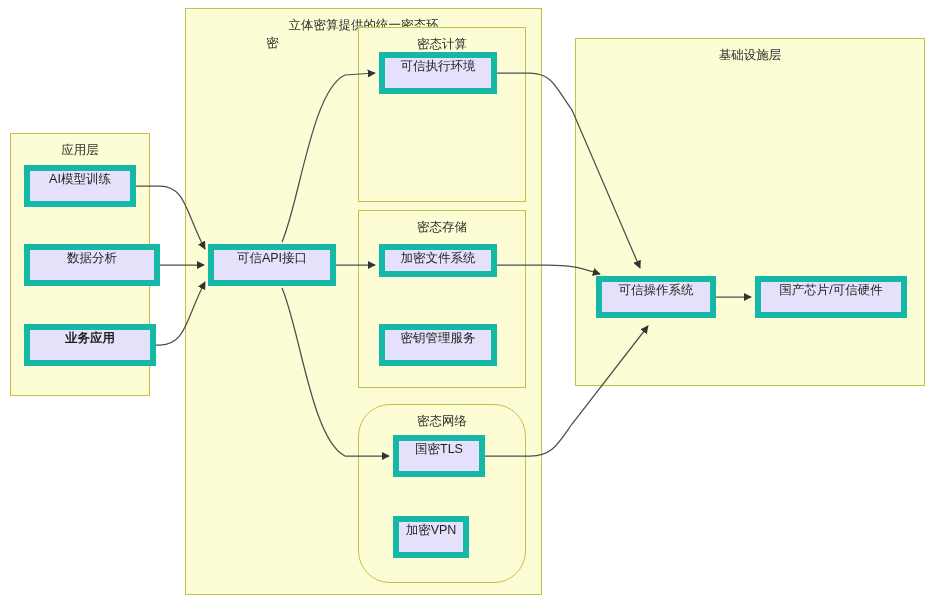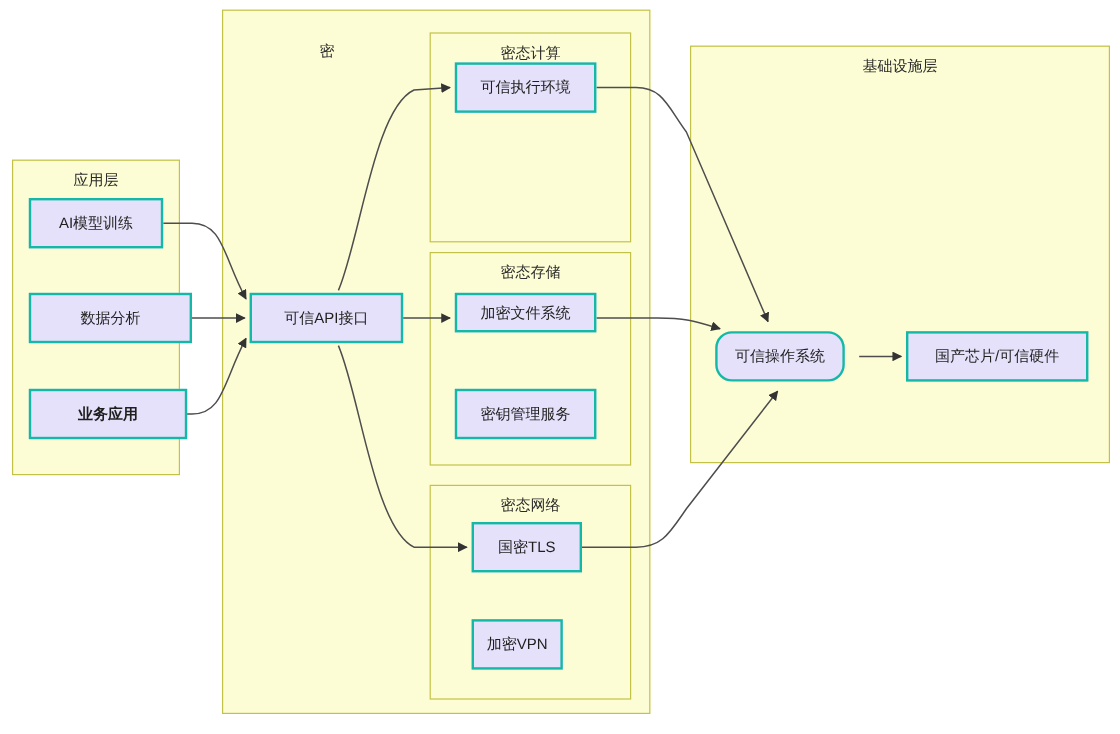--- a/index.html
+++ b/index.html
@@ -38,53 +38,53 @@
     top: 8px;
     text-align: center;
     font-size: 12.5px;
     color: #2b2b2b;
     line-height: 16px;
     white-space: nowrap;
   }
   .node {
     position: absolute;
     background: #e6e1fa;
-    border: 2px solid #14b8a6;
+    border: 6px solid #14b8a6;
     box-sizing: border-box;
     display: flex;
-    align-items: center;
     justify-content: center;
     font-size: 12.5px;
     color: #1f1f1f;
     line-height: 16px;
     white-space: nowrap;
   }
 </style>
 </head>
 <body>
 
 <div id="canvas">
 
   <div class="group-box" style="left:10px; top:133px; width:140px; height:263px;">
     <div class="group-title">应用层</div>
   </div>
 
   <div class="group-box" style="left:185px; top:8px; width:357px; height:587px;">
+    <div class="group-title">立体密算提供的统一密态环</div>
     <div class="group-title" style="top:26px; left:0; right:182px; text-align:center;">密</div>
   </div>
 
   <div class="group-box" style="left:358px; top:27px; width:168px; height:175px;">
     <div class="group-title">密态计算</div>
   </div>
 
   <div class="group-box" style="left:358px; top:210px; width:168px; height:178px;">
     <div class="group-title">密态存储</div>
   </div>
 
-  <div class="group-box" style="left:358px; top:404px; width:168px; height:179px;">
+  <div class="group-box" style="left:358px; top:404px; width:168px; height:179px;border-radius:32px;">
     <div class="group-title">密态网络</div>
   </div>
 
   <div class="group-box" style="left:575px; top:38px; width:350px; height:348px;padding-left:24px;">
     <div class="group-title">基础设施层</div>
   </div>
 
   <svg class="edges" viewBox="0 0 933 612" xmlns="http://www.w3.org/2000/svg">
     <defs>
       <marker id="arrow" viewBox="0 0 10 10" refX="9" refY="5" markerWidth="6.5" markerHeight="6.5" orient="auto-start-reverse">
@@ -138,21 +138,21 @@
   </div>
 
   <div class="node" style="left:393px; top:435px; width:92px; height:42px;">
     <span>国密TLS</span>
   </div>
 
   <div class="node" style="left:393px; top:516px; width:76px; height:42px;">
     <span>加密VPN</span>
   </div>
 
-  <div class="node" style="left:596px; top:276px; width:108px; height:42px;border-radius:14px;">
+  <div class="node" style="left:596px; top:276px; width:120px; height:42px;">
     <span>可信操作系统</span>
   </div>
 
   <div class="node" style="left:755px; top:276px; width:152px; height:42px;">
     <span>国产芯片/可信硬件</span>
   </div>
 
 </div>
 
 </body></html>

